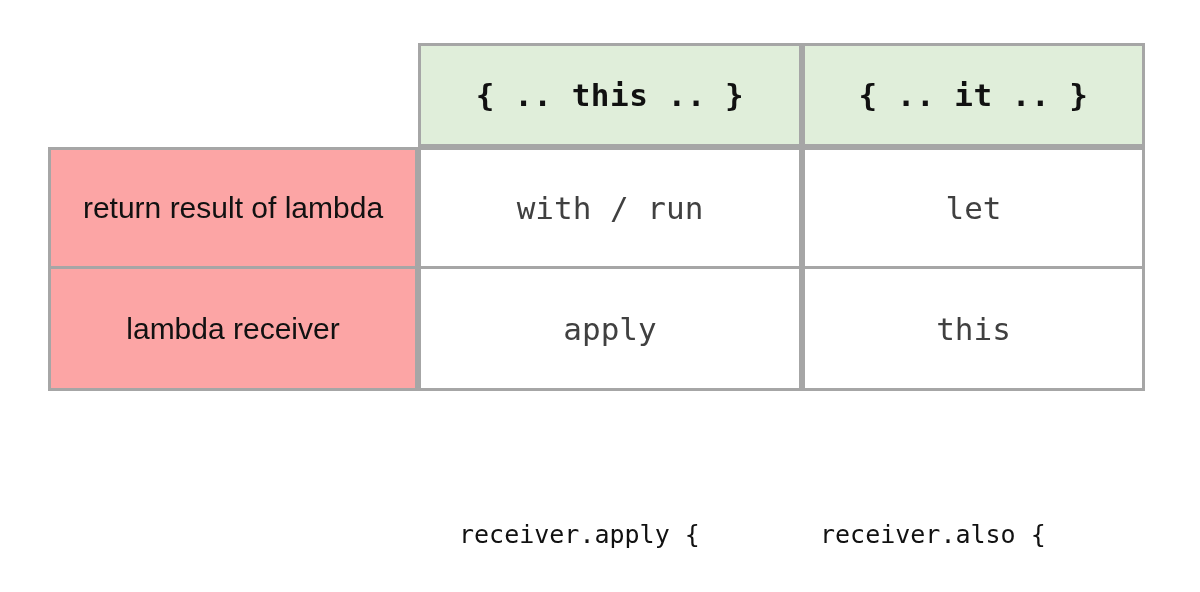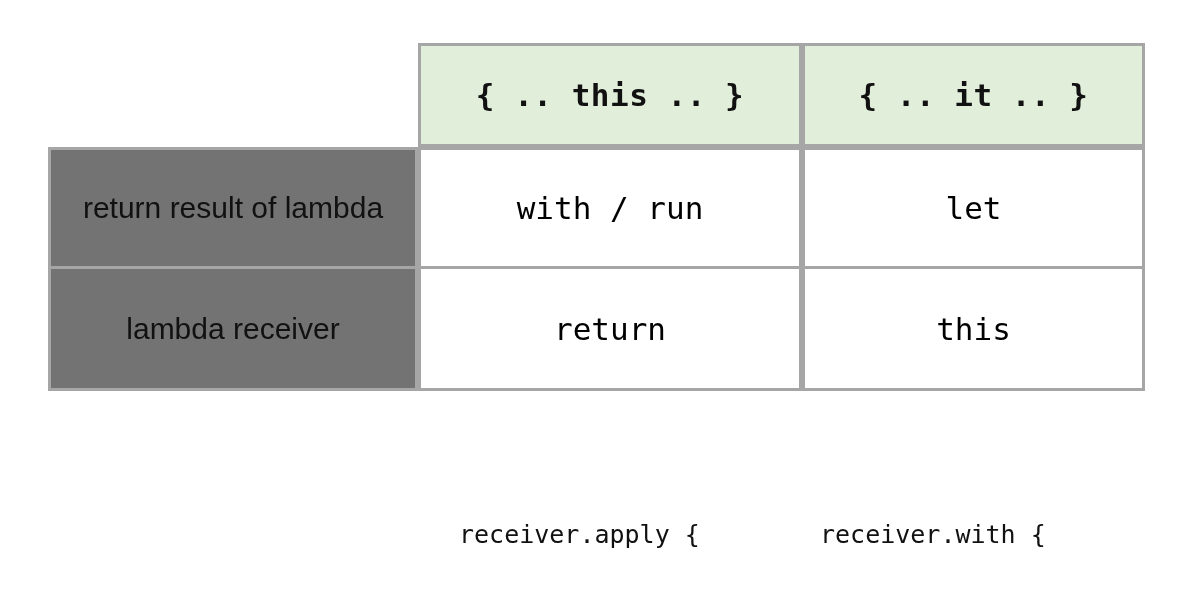--- a/index.html
+++ b/index.html
@@ -61,36 +61,36 @@
     font-family: "DejaVu Sans Mono", "Liberation Mono", monospace;
     font-weight: bold;
     font-size: 31px;
     letter-spacing: 0.5px;
     color: #111111;
   }
   .hcell.second { border-left-width: 3px; }
 
   
   .lcell {
-    background: #737373;
+    background: #fca5a5;
     border: 3px solid #a6a6a6;
     font-family: "Liberation Sans", sans-serif;
     font-weight: 400;
     font-size: 30px;
     color: #111111;
   }
 
   
   .vcell {
     background: #ffffff;
     border: 3px solid #a6a6a6;
     font-family: "DejaVu Sans Mono", "Liberation Mono", monospace;
     font-weight: 400;
     font-size: 31px;
-    color: #000000;
+    color: #404040;
   }
 
   
   .matrix td + td { border-left-width: 3px; margin-left: -3px; }
   .row-body td { border-top-width: 0; }
   .row-head .hcell { border-bottom-width: 3px; }
   .matrix tr:first-child + tr td { border-top-width: 3px; }
   .matrix tr:last-child td { border-top-width: 0; }
 
   
@@ -127,34 +127,34 @@
     </tr>
 
     <tr class="row-body">
       <td class="lcell col-label">return result of lambda</td>
       <td class="vcell col-this">with / run</td>
       <td class="vcell col-it">let</td>
     </tr>
 
     <tr class="row-body">
       <td class="lcell col-label">lambda receiver</td>
-      <td class="vcell col-this">return</td>
+      <td class="vcell col-this">apply</td>
       <td class="vcell col-it">this</td>
     </tr>
   </tbody>
     </table>
 
   <div class="code-area">
 
     <div class="snippet" id="snippet-apply">
       <span class="ln">receiver.apply {</span>
       
       
     </div>
 
     <div class="snippet" id="snippet-also">
-      <span class="ln">receiver.with {</span>
+      <span class="ln">receiver.also {</span>
       
       
     </div>
 
   </div>
 </div>
 
 </body></html>

